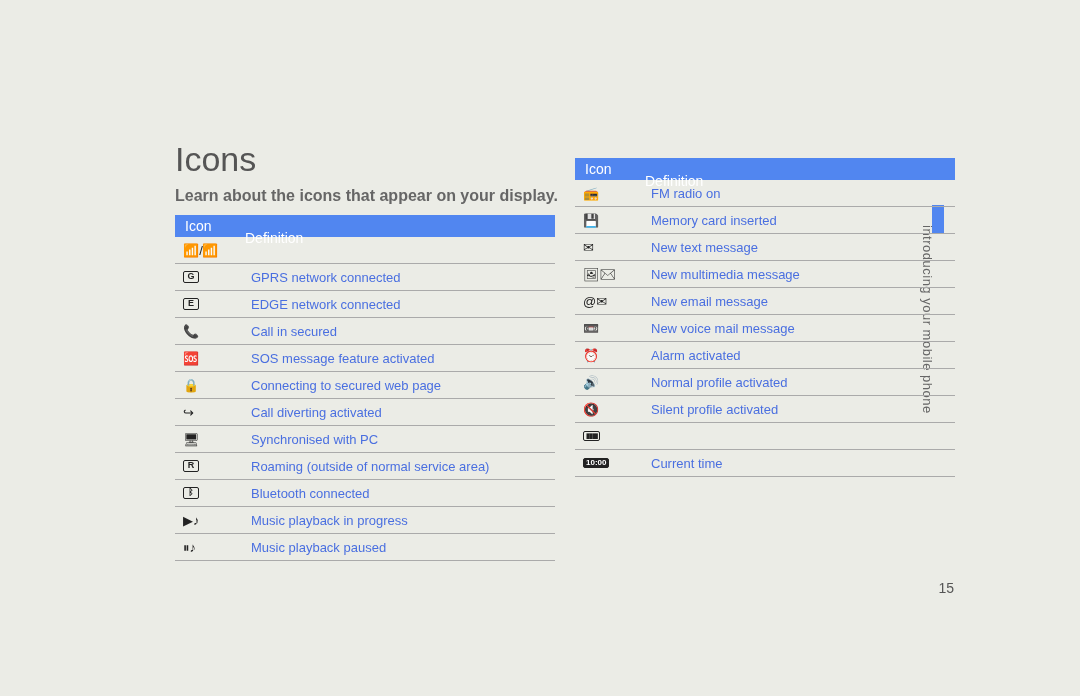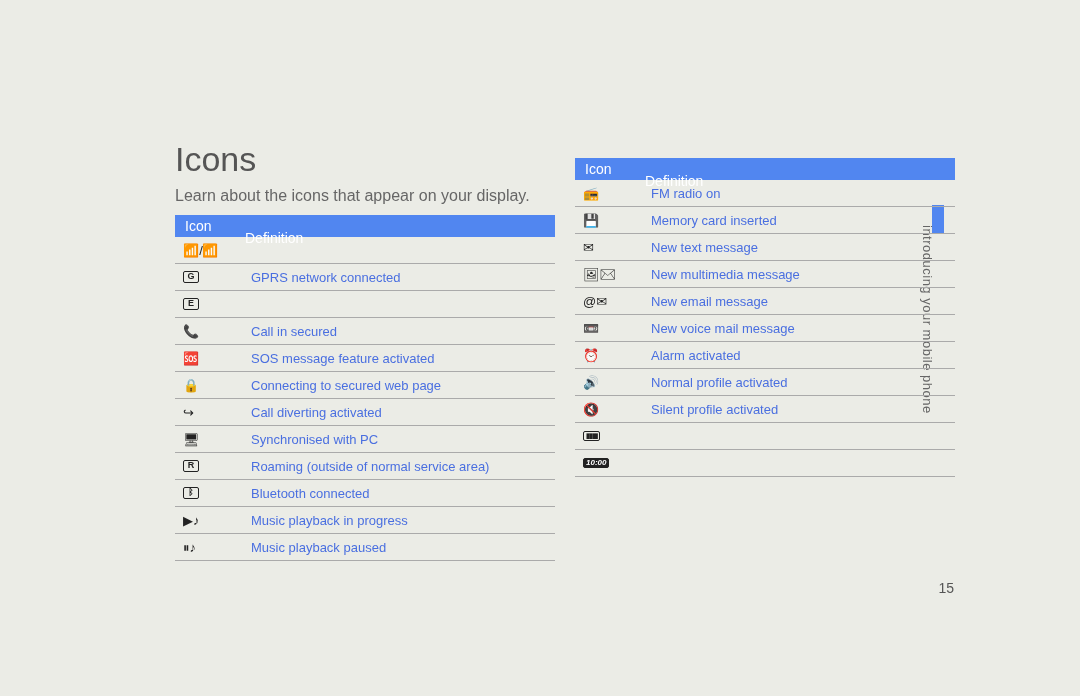--- a/index.html
+++ b/index.html
@@ -24,21 +24,21 @@
     font-size: 34px;
     font-weight: 300;
     color: #555;
   }
   .subtitle {
     position: absolute;
     left: 175px;
     top: 187px;
     font-size: 16px;
     color: #666;
-    font-weight: 400;
+    font-weight: 700;
   }
   .table {
     position: absolute;
     width: 380px;
   }
   .table.left {
     left: 175px;
     top: 215px;
   }
   .table.right {
@@ -151,20 +151,21 @@
     <div class="row">
       <div class="icon-cell">
           <span class="boxed">G</span>
         </div>
       <div class="def-cell">GPRS network connected</div>
     </div>
     <div class="row">
       <div class="icon-cell">
           <span class="boxed">E</span>
         </div>
+      <div class="def-cell">EDGE network connected</div>
     </div>
     <div class="row">
       <div class="icon-cell">
           <span class="icon-glyph">📞</span>
         </div>
       <div class="def-cell">Call in secured</div>
     </div>
     <div class="row">
       <div class="icon-cell">
           <span class="icon-glyph">🆘</span>
@@ -275,18 +276,19 @@
         </div>
       <div class="def-cell">Silent profile activated</div>
     </div>
     <div class="row">
       <div class="icon-cell">
           <span class="boxed" style="font-size:7px;letter-spacing:-1px;">▮▮▮▮</span>
         </div>
     </div>
     <div class="row">
       <div class="icon-cell">
-          <span class="boxed" style="background:#222;color:#fff;font-size:8px;font-style:italic;">10:00</span>
-        </div>
+          <span class="boxed" style="background:#222;color:#fff;font-size:8px;">10:00</span>
+        </div>
+      <div class="def-cell">Current time</div>
     </div>
   </div>
 
 </div>
 
 </body></html>

